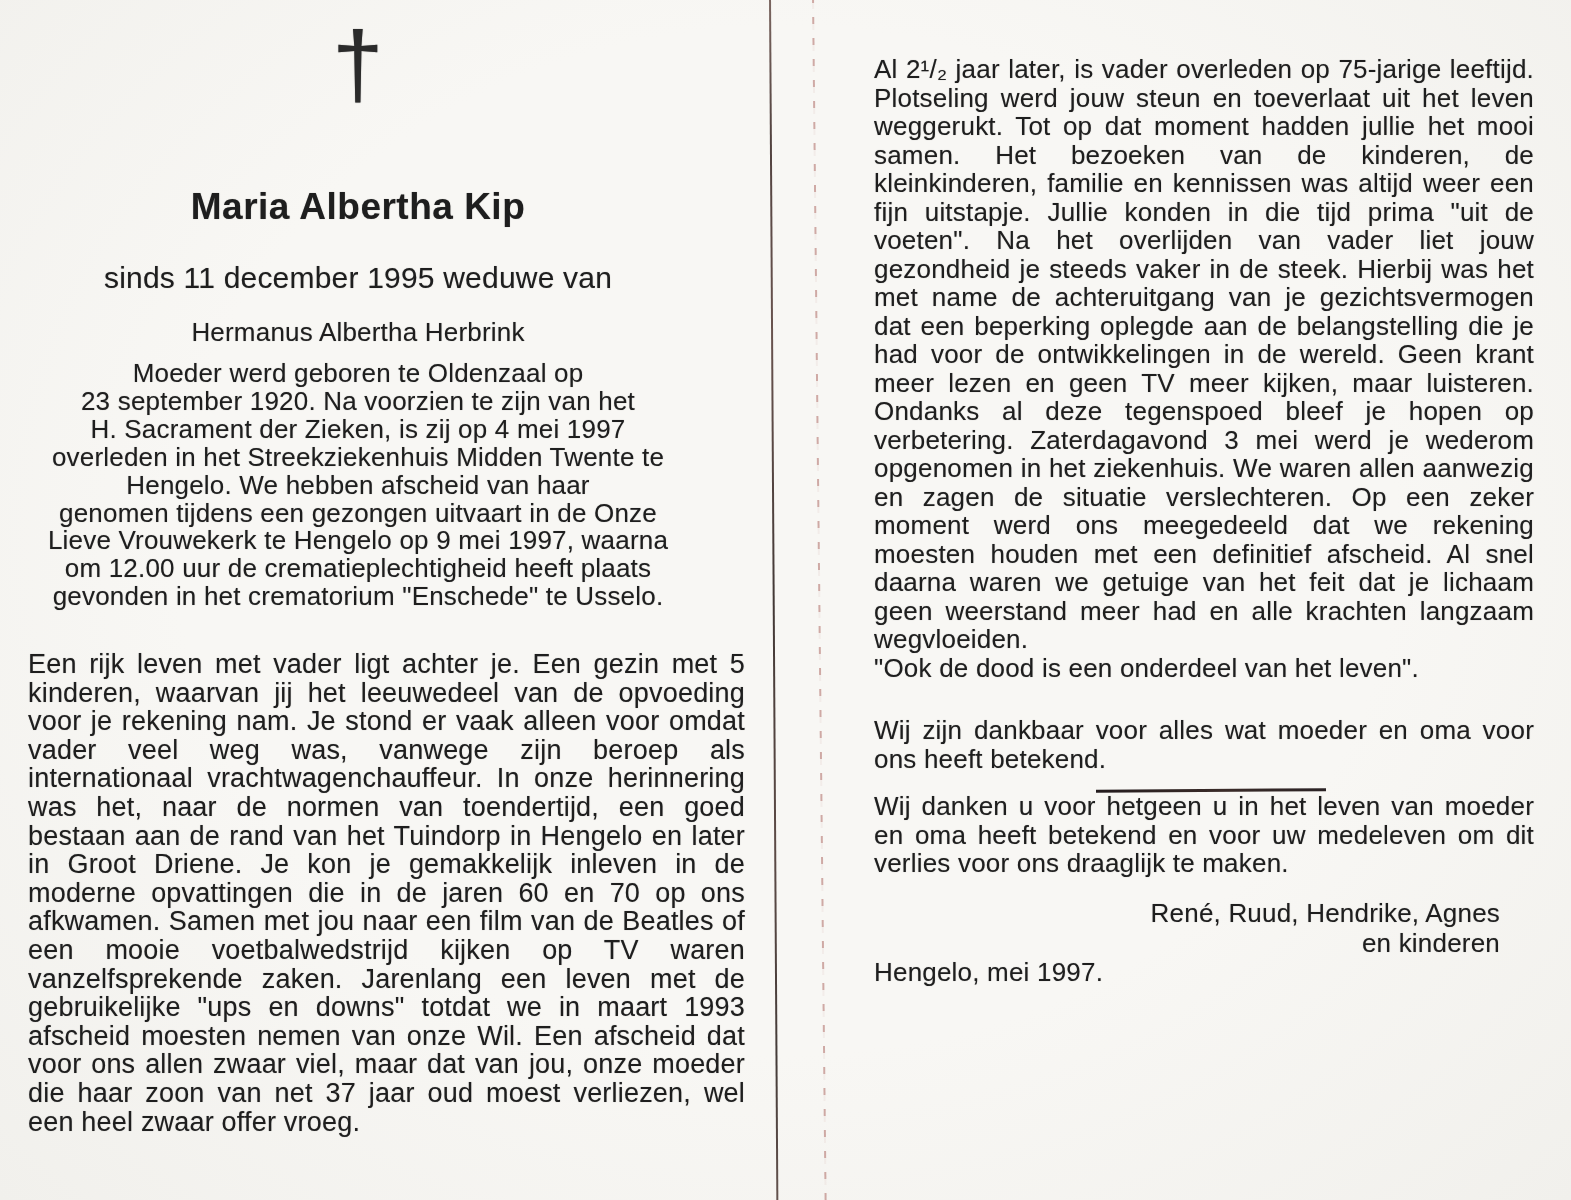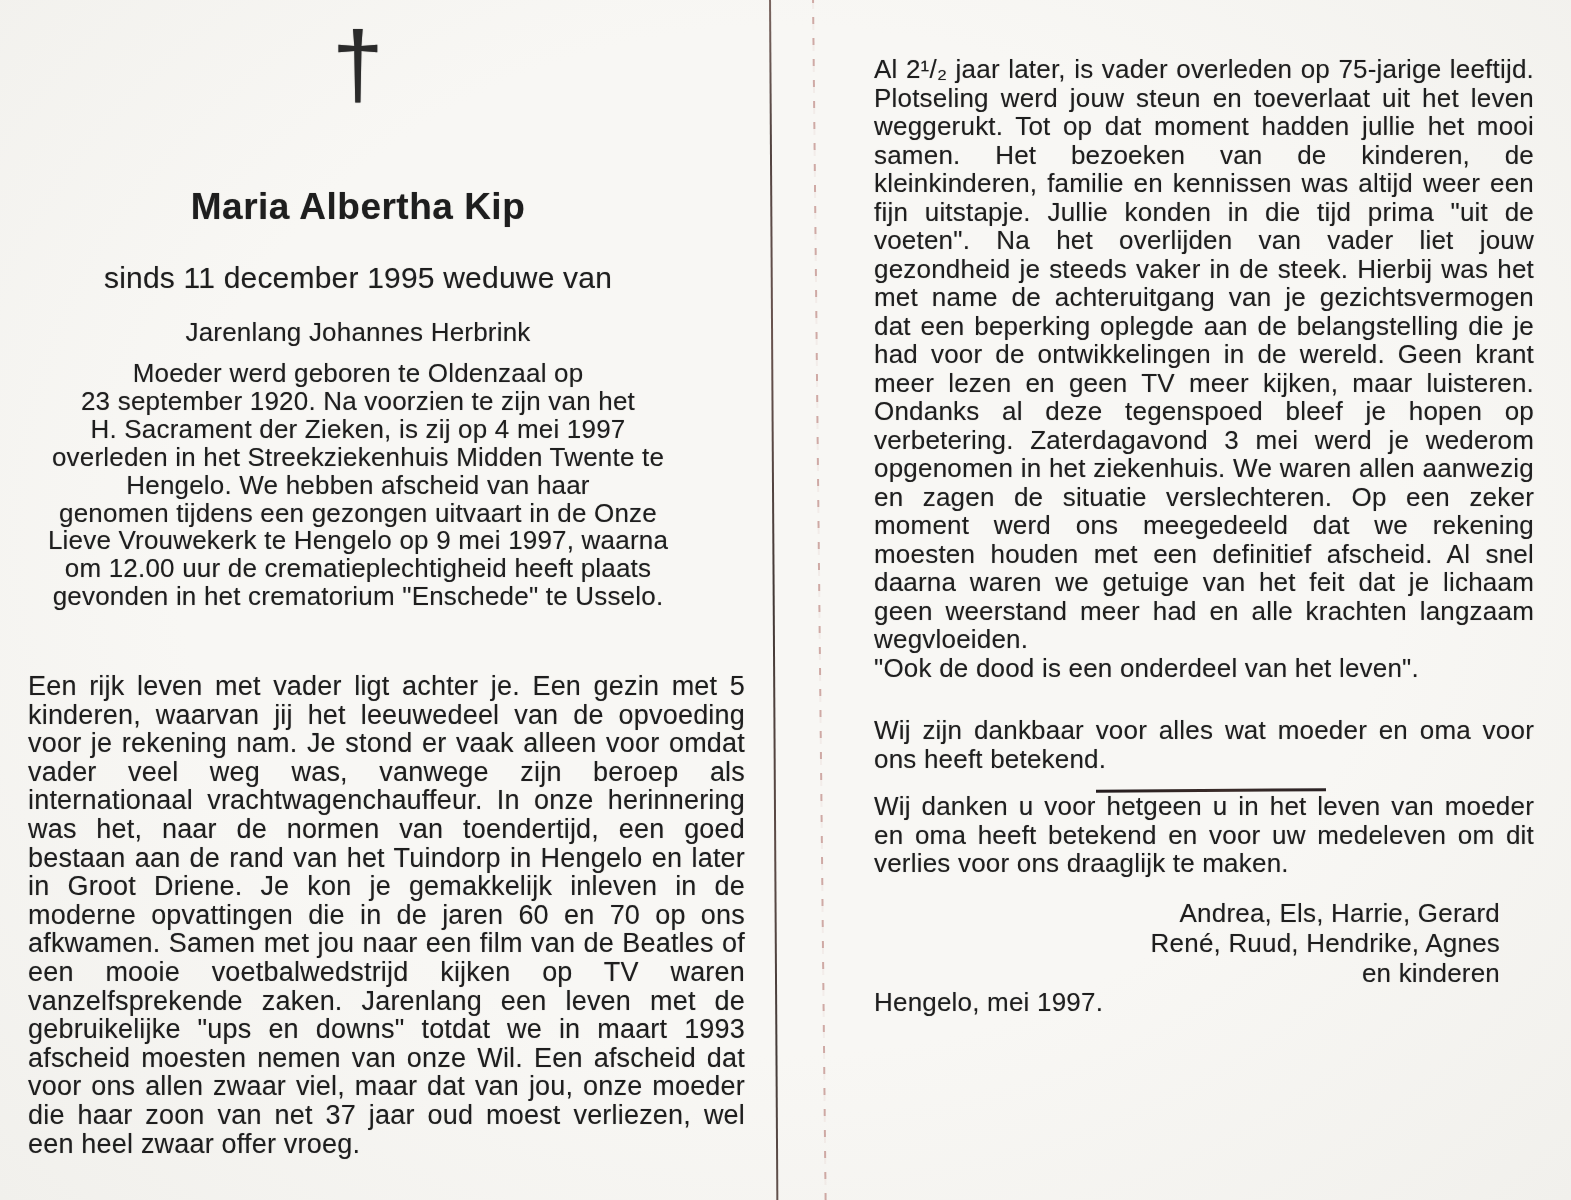--- a/index.html
+++ b/index.html
@@ -29,21 +29,20 @@
   .widow   { top: 261px; font-size: 30px; }
   .husband { top: 317px; font-size: 26px; }
   .funeral {
     top: 360px; font-size: 26px; line-height: 27.9px;
     white-space: pre-line;
   }
   .life {
     position: absolute; left: 0; top: 650px; width: 717px;
     font-size: 27px; line-height: 28.6px;
     text-align: justify;
-    margin-top: 22px;
   }
 
   
   .fold-line {
     position: absolute; left: 769px; top: -4px; height: 1208px; width: 2px;
     background: linear-gradient(to bottom,
       #6d5650 0%, #402f2c 12%, #5a423d 28%, #2e2320 50%,
       #4c3833 70%, #302623 88%, #54413c 100%);
     transform: rotate(-0.35deg); transform-origin: top center;
     opacity: 0.9;
@@ -74,21 +73,21 @@
 </style>
 </head>
 <body>
 
 <div class="sheet">
 
   <div class="page-left txt">
     <div class="centered cross">†</div>
     <h1 class="centered name">Maria Albertha Kip</h1>
     <div class="centered widow">sinds 11 december 1995 weduwe van</div>
-    <div class="centered husband">Jarenlang Johannes Herbrink</div>
+    <div class="centered husband">Hermanus Albertha Herbrink</div>
     <div class="centered funeral">Moeder werd geboren te Oldenzaal op
 23 september 1920. Na voorzien te zijn van het
 H. Sacrament der Zieken, is zij op 4 mei 1997
 overleden in het Streekziekenhuis Midden Twente te
 Hengelo. We hebben afscheid van haar
 genomen tijdens een gezongen uitvaart in de Onze
 Lieve Vrouwekerk te Hengelo op 9 mei 1997, waarna
 om 12.00 uur de  crematieplechtigheid heeft plaats
 gevonden in het crematorium "Enschede" te Usselo.</div>
     <div class="life">Een rijk leven met vader ligt achter je. Een gezin met 5 kinderen, waarvan jij het leeuwedeel van de opvoeding voor je rekening nam. Je stond er vaak alleen voor omdat vader veel weg was, vanwege zijn beroep als internationaal vrachtwagenchauffeur. In onze herinnering was het, naar de normen van toendertijd, een goed bestaan aan de rand van het Tuindorp in Hengelo en later in Groot Driene. Je kon je gemakkelijk inleven in de moderne opvattingen die in de jaren 60 en 70 op ons afkwamen. Samen met jou naar een film van de Beatles of een mooie voetbalwedstrijd kijken op TV waren vanzelfsprekende zaken. Jarenlang een leven met de gebruikelijke "ups en downs" totdat we in maart 1993 afscheid moesten nemen van onze Wil. Een afscheid dat voor ons allen zwaar viel, maar dat van jou, onze moeder die haar zoon van net 37 jaar oud moest verliezen, wel een heel zwaar offer vroeg.</div>
@@ -103,21 +102,20 @@
 
     <div class="thanks-block">
       <p class="just">Wij zijn dankbaar voor alles wat moeder en oma voor ons heeft betekend.</p>
     </div>
 
     <div class="divider"></div>
 
     <p class="just gratitude">Wij danken u voor hetgeen u in het leven van moeder en oma heeft betekend en voor uw medeleven om dit verlies voor ons draaglijk te maken.</p>
 
     <div class="signatures">
-      <div>Andrea, Els, Harrie, Gerard</div>
       <div>René, Ruud, Hendrike, Agnes</div>
       <div>en kinderen</div>
     </div>
 
     <p class="dateline">Hengelo, mei 1997.</p>
   </div>
 
 </div>
 
 </body></html>

